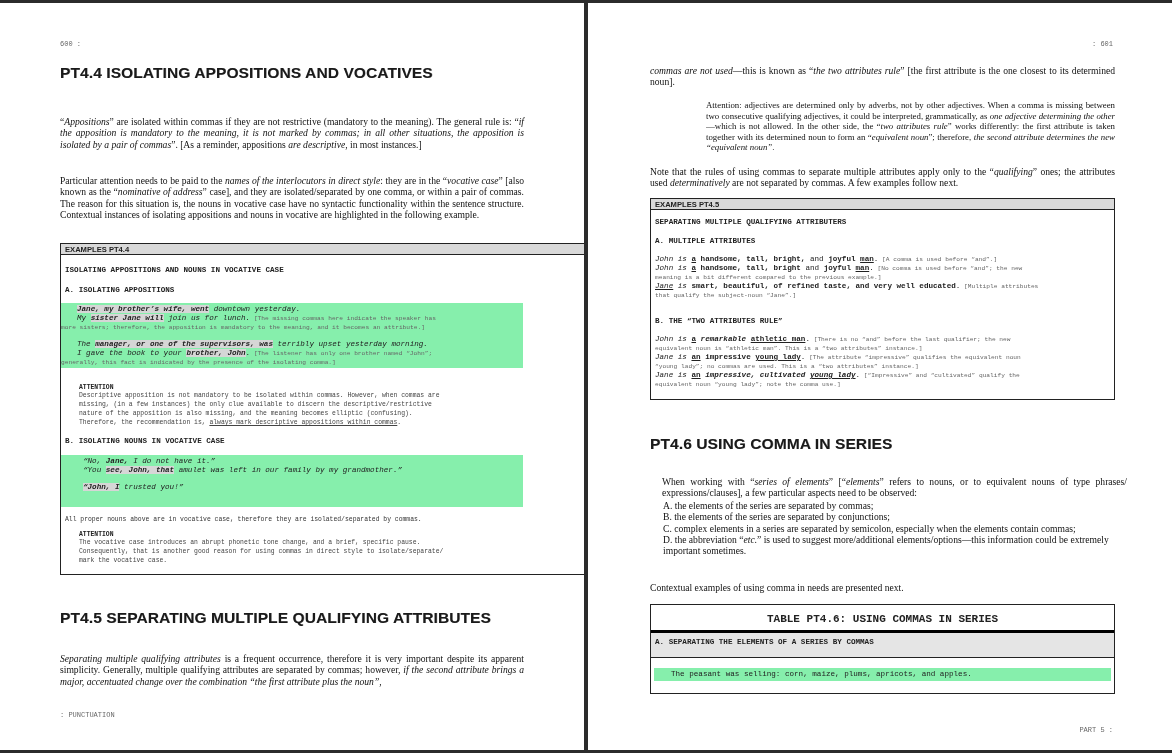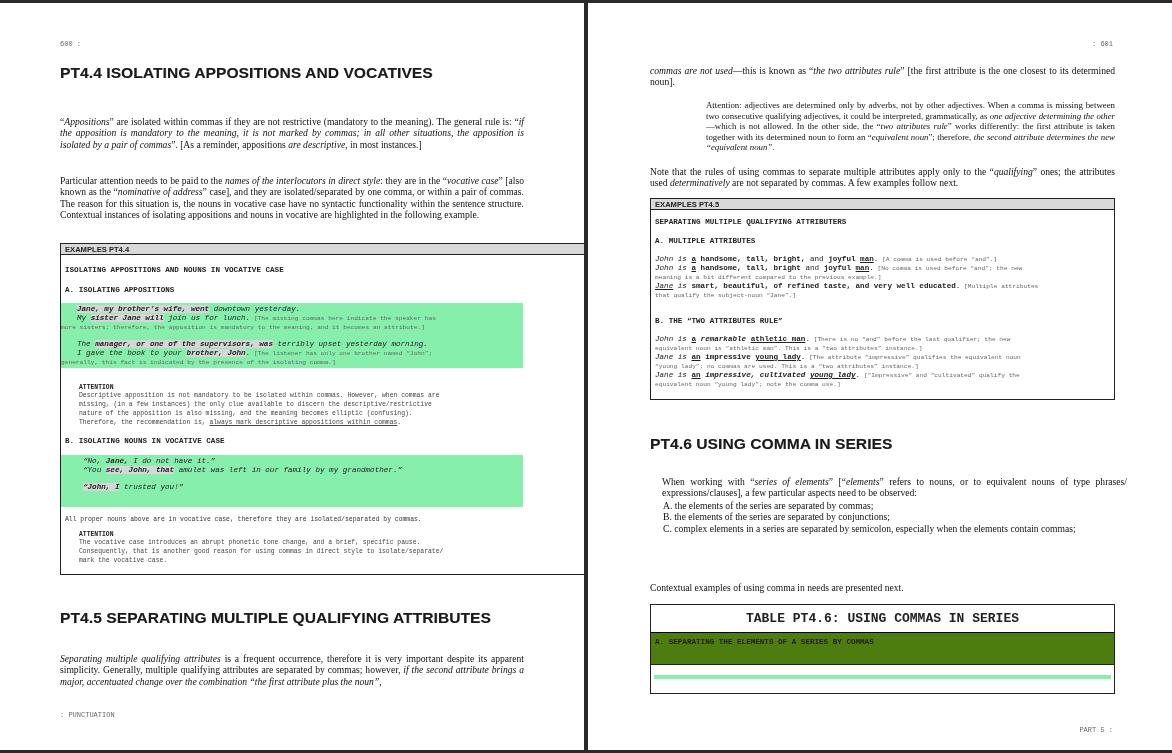--- a/index.html
+++ b/index.html
@@ -34,22 +34,22 @@
   .ex-line .it { font-style: italic; }
   .ex-line .b { font-weight: bold; }
   .hl { background: #d6d6d6; }
   .note { font-family: "Liberation Mono", monospace; font-size: 6.2px; color: #666; }
   .cont { font-family: "Liberation Mono", monospace; font-size: 6.2px; color: #666; line-height: 9px; margin-left: -16px; white-space: nowrap; }
   .att-title { font-family: "Liberation Mono", monospace; font-weight: bold; font-size: 6.4px; color: #222; }
   .att-body { font-family: "Liberation Mono", monospace; font-size: 6.4px; line-height: 9px; color: #444; }
   u { text-decoration: underline; }
 
   .list-item { padding-left: 13px; }
-  .table-title { text-align: center; font-family: "Liberation Mono", monospace; font-weight: bold; font-size: 13px; height: 28px; line-height: 28px; border-bottom: 1px solid #000000; color: #222; }
-  .table-sub { background: #4d7c0f; font-family: "Liberation Mono", monospace; font-size: 7.6px; font-weight: bold; height: 32px; line-height: 19px; padding-left: 4px; border-bottom: 1px solid #222; color: #222; }
+  .table-title { text-align: center; font-family: "Liberation Mono", monospace; font-weight: bold; font-size: 11px; height: 28px; line-height: 28px; border-bottom: 3px solid #000000; color: #222; }
+  .table-sub { background: #e5e5e5; font-family: "Liberation Mono", monospace; font-size: 7.6px; font-weight: bold; height: 25px; line-height: 19px; padding-left: 4px; border-bottom: 1px solid #222; color: #222; }
 </style>
 </head>
 <body>
 
 <div class="page" id="page-left">
   <div class="folio" style="left:60px; top:37px;">600 :</div>
 
   <div class="h1" style="left:60px; top:61px;">PT4.4 ISOLATING APPOSITIONS AND VOCATIVES</div>
 
   <div class="para" style="left:60px; top:113px; width:464px;">
@@ -154,25 +154,27 @@
   <div class="h1" style="left:62px; top:432px;">PT4.6 USING COMMA IN SERIES</div>
 
   <div class="para" style="left:62px; top:473px; width:465px;margin-left:12px;">
     <span>When working with “</span><i>series of elements</i><span>” [“</span><i>elements</i><span>” refers to nouns, or to equivalent nouns of type phrases/ expressions/clauses], a few particular aspects need to be observed:</span>
   </div>
 
   <div class="para" style="left:62px; top:497px; width:465px; text-align:left;">
     <div class="list-item">A. the elements of the series are separated by commas;</div>
     <div class="list-item">B. the elements of the series are separated by conjunctions;</div>
     <div class="list-item" style="padding-right:30px;">C. complex elements in a series are separated by semicolon, especially when the elements contain commas;</div>
+    <div class="list-item"><span>D. the abbreviation “</span><i>etc.</i><span>” is used to suggest more/additional elements/options—this information could be extremely important sometimes.</span></div>
   </div>
 
   <div class="para" style="left:62px; top:579px; width:465px;">Contextual examples of using comma in needs are presented next.</div>
 
   <div class="box" style="left:62px; top:601px; width:465px; height:90px;">
     <div class="table-title">TABLE PT4.6: USING COMMAS IN SERIES</div>
     <div class="table-sub">A. SEPARATING THE ELEMENTS OF A SERIES BY COMMAS</div>
     <div class="ex-block" style="margin:10px 3px 0 3px; padding-left:17px;">
+      <div class="ex-line it">The peasant was selling: corn, maize, plums, apricots, and apples.</div>
     </div>
   </div>
 
   <div class="folio" style="right:59px; top:708px;margin-top:15px;">PART 5 :</div>
 </div>
 
 </body></html>

